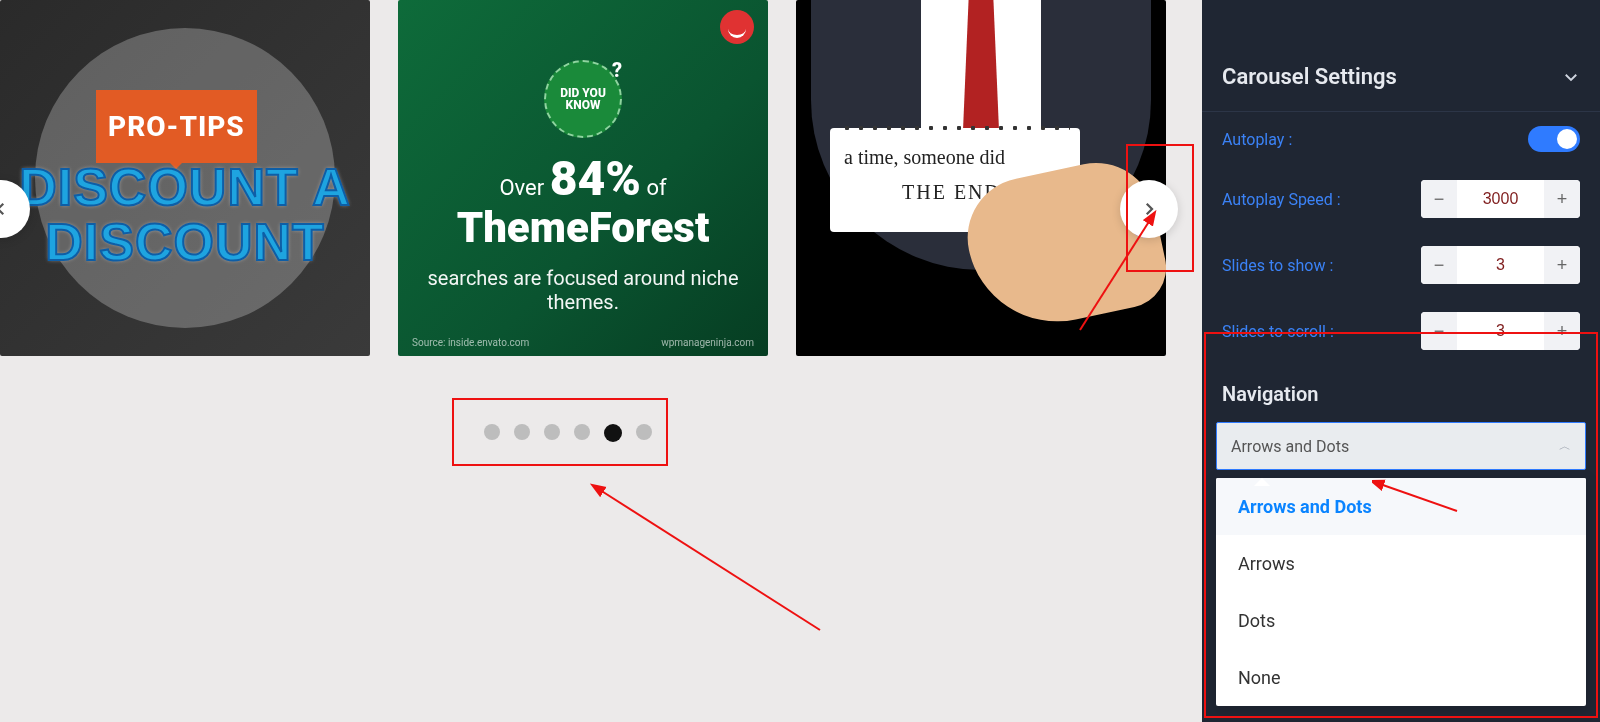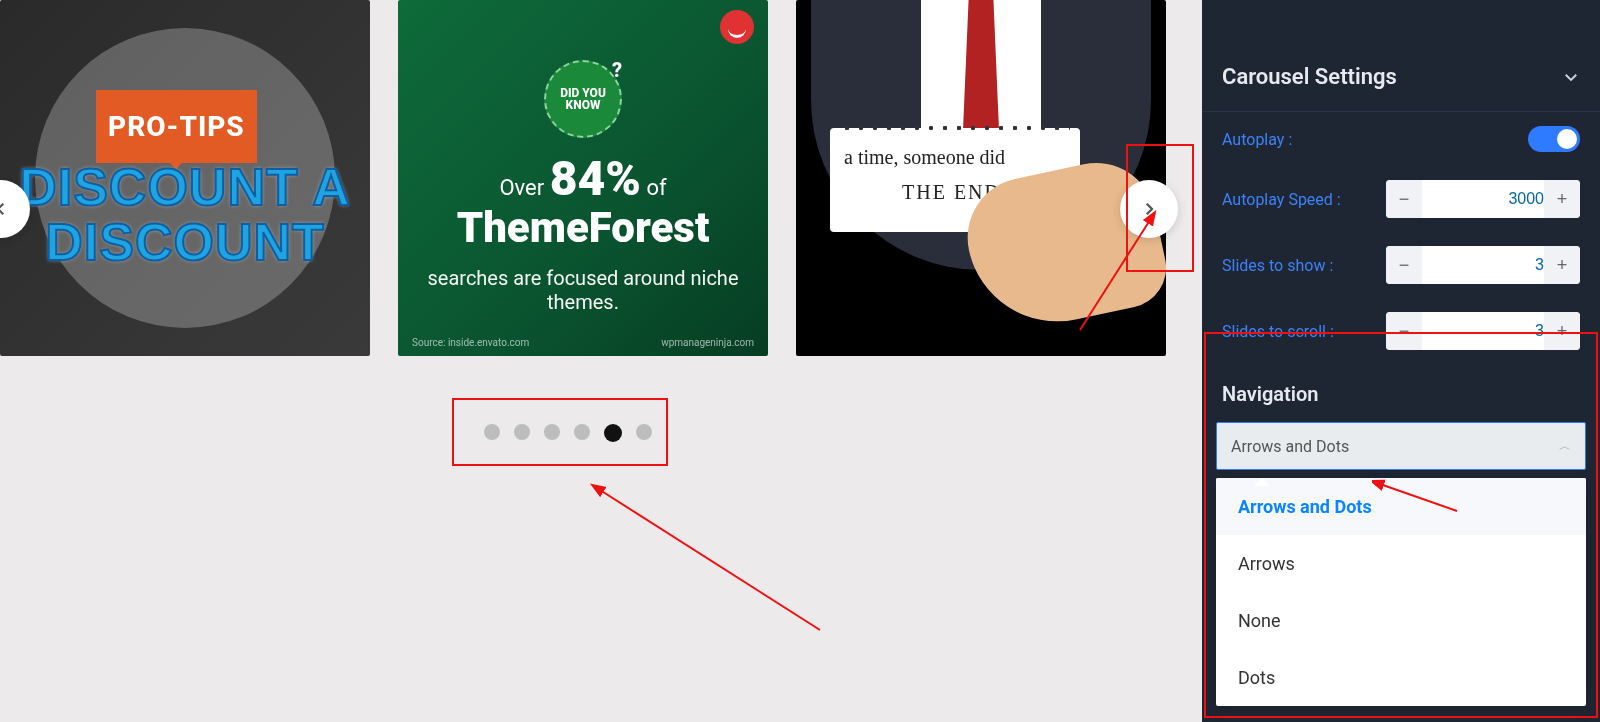--- a/index.html
+++ b/index.html
@@ -199,21 +199,21 @@
   .stepper{
     display:flex; align-items:stretch; height:38px;
     border-radius:4px; overflow:hidden;
     background:#fff;
   }
   .stepper button{
     width:36px; background:#f1f2f5; border:none; color:#666; font-size:18px;
     cursor:pointer;
   }
   .stepper input{
-    width:122px; border:none; text-align:right; font-size:16px; color:#0369a1;
+    width:87px; border:none; text-align:center; font-size:16px; color:#7f1d1d;
     outline:none;
   }
 
   
   .nav-head{
     padding:18px 28px 10px 20px; font-size:20px; font-weight:600;
   }
   .select-box{
     margin:6px 14px 0 14px; height:48px; background:#e9ecef;
     border:1px solid #2f7bff; border-radius:2px;
@@ -388,22 +388,22 @@
     <div class="nav-head">Navigation</div>
 
     <div class="select-box">
       <span>Arrows and Dots</span>
       <span class="caret">︿</span>
     </div>
 
     <div class="dropdown">
       <div class="opt selected">Arrows and Dots</div>
       <div class="opt">Arrows</div>
+      <div class="opt">Dots</div>
       <div class="opt">None</div>
-      <div class="opt">Dots</div>
     </div>
 
   </div>
 
   <div class="anno-box-panel"></div>
   <svg class="anno-arrow-panel" width="90" height="40">
     <defs>
         <marker id="ah3" markerWidth="10" markerHeight="10" refX="2" refY="3" orient="auto">
           <path d="M0,0 L0,6 L8,3 z" fill="#e11"></path>
         </marker>

